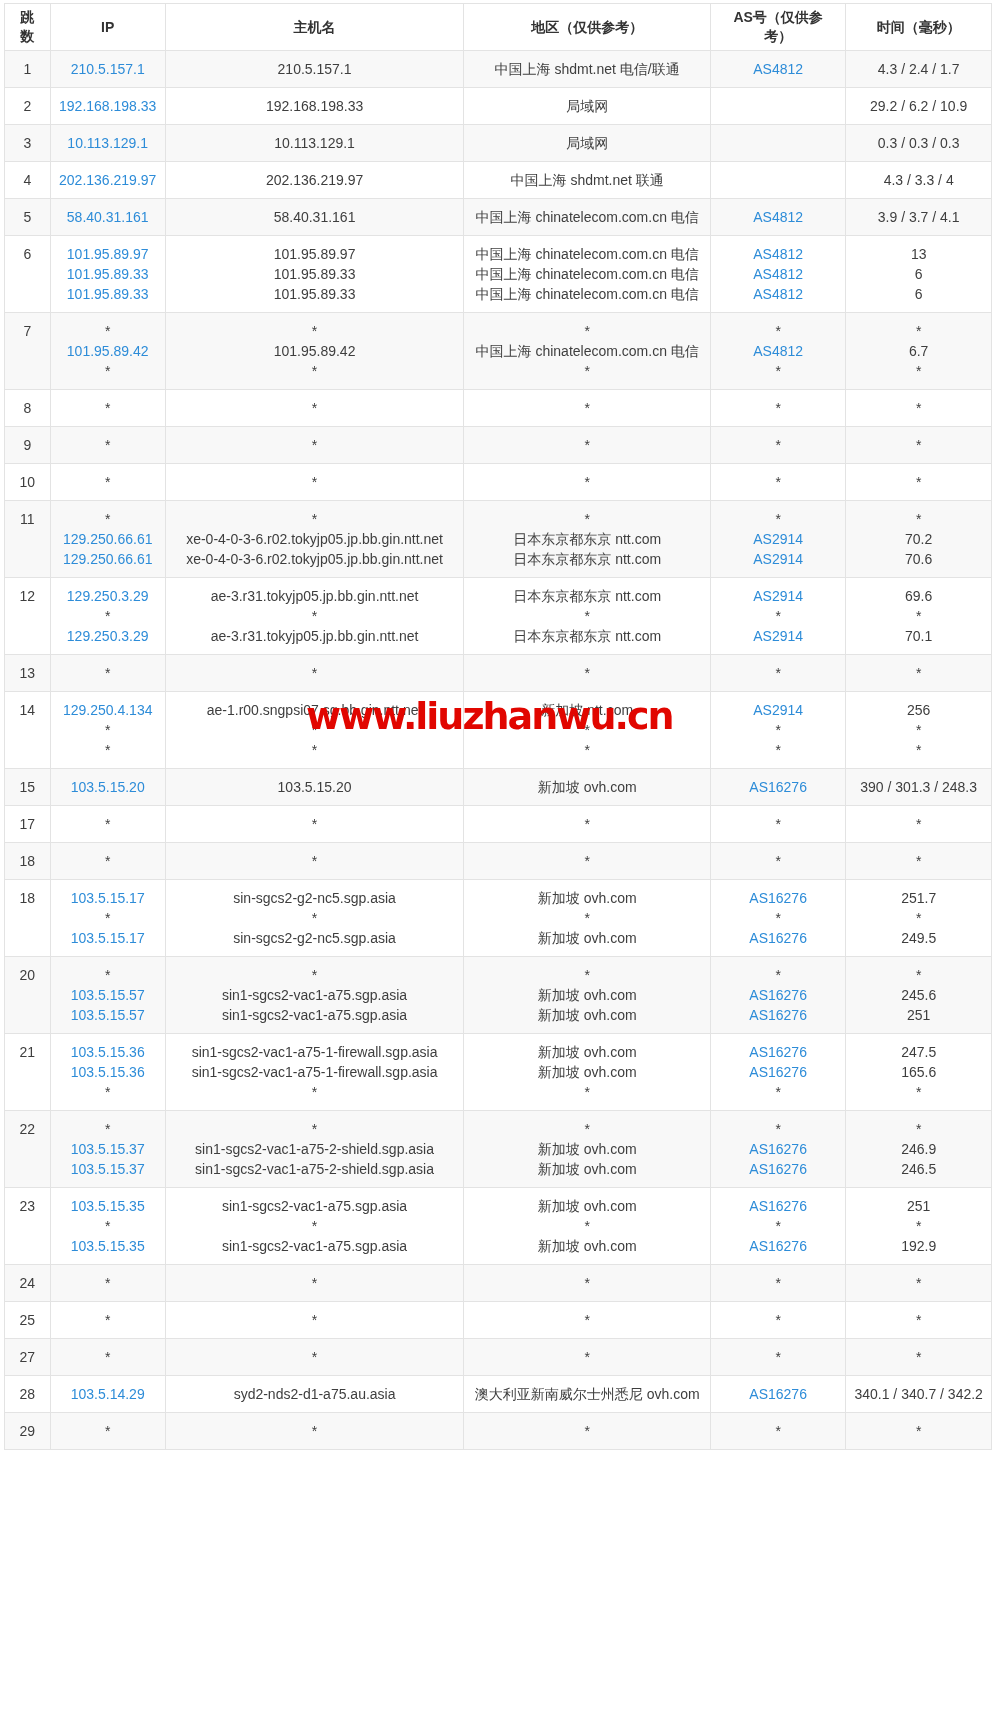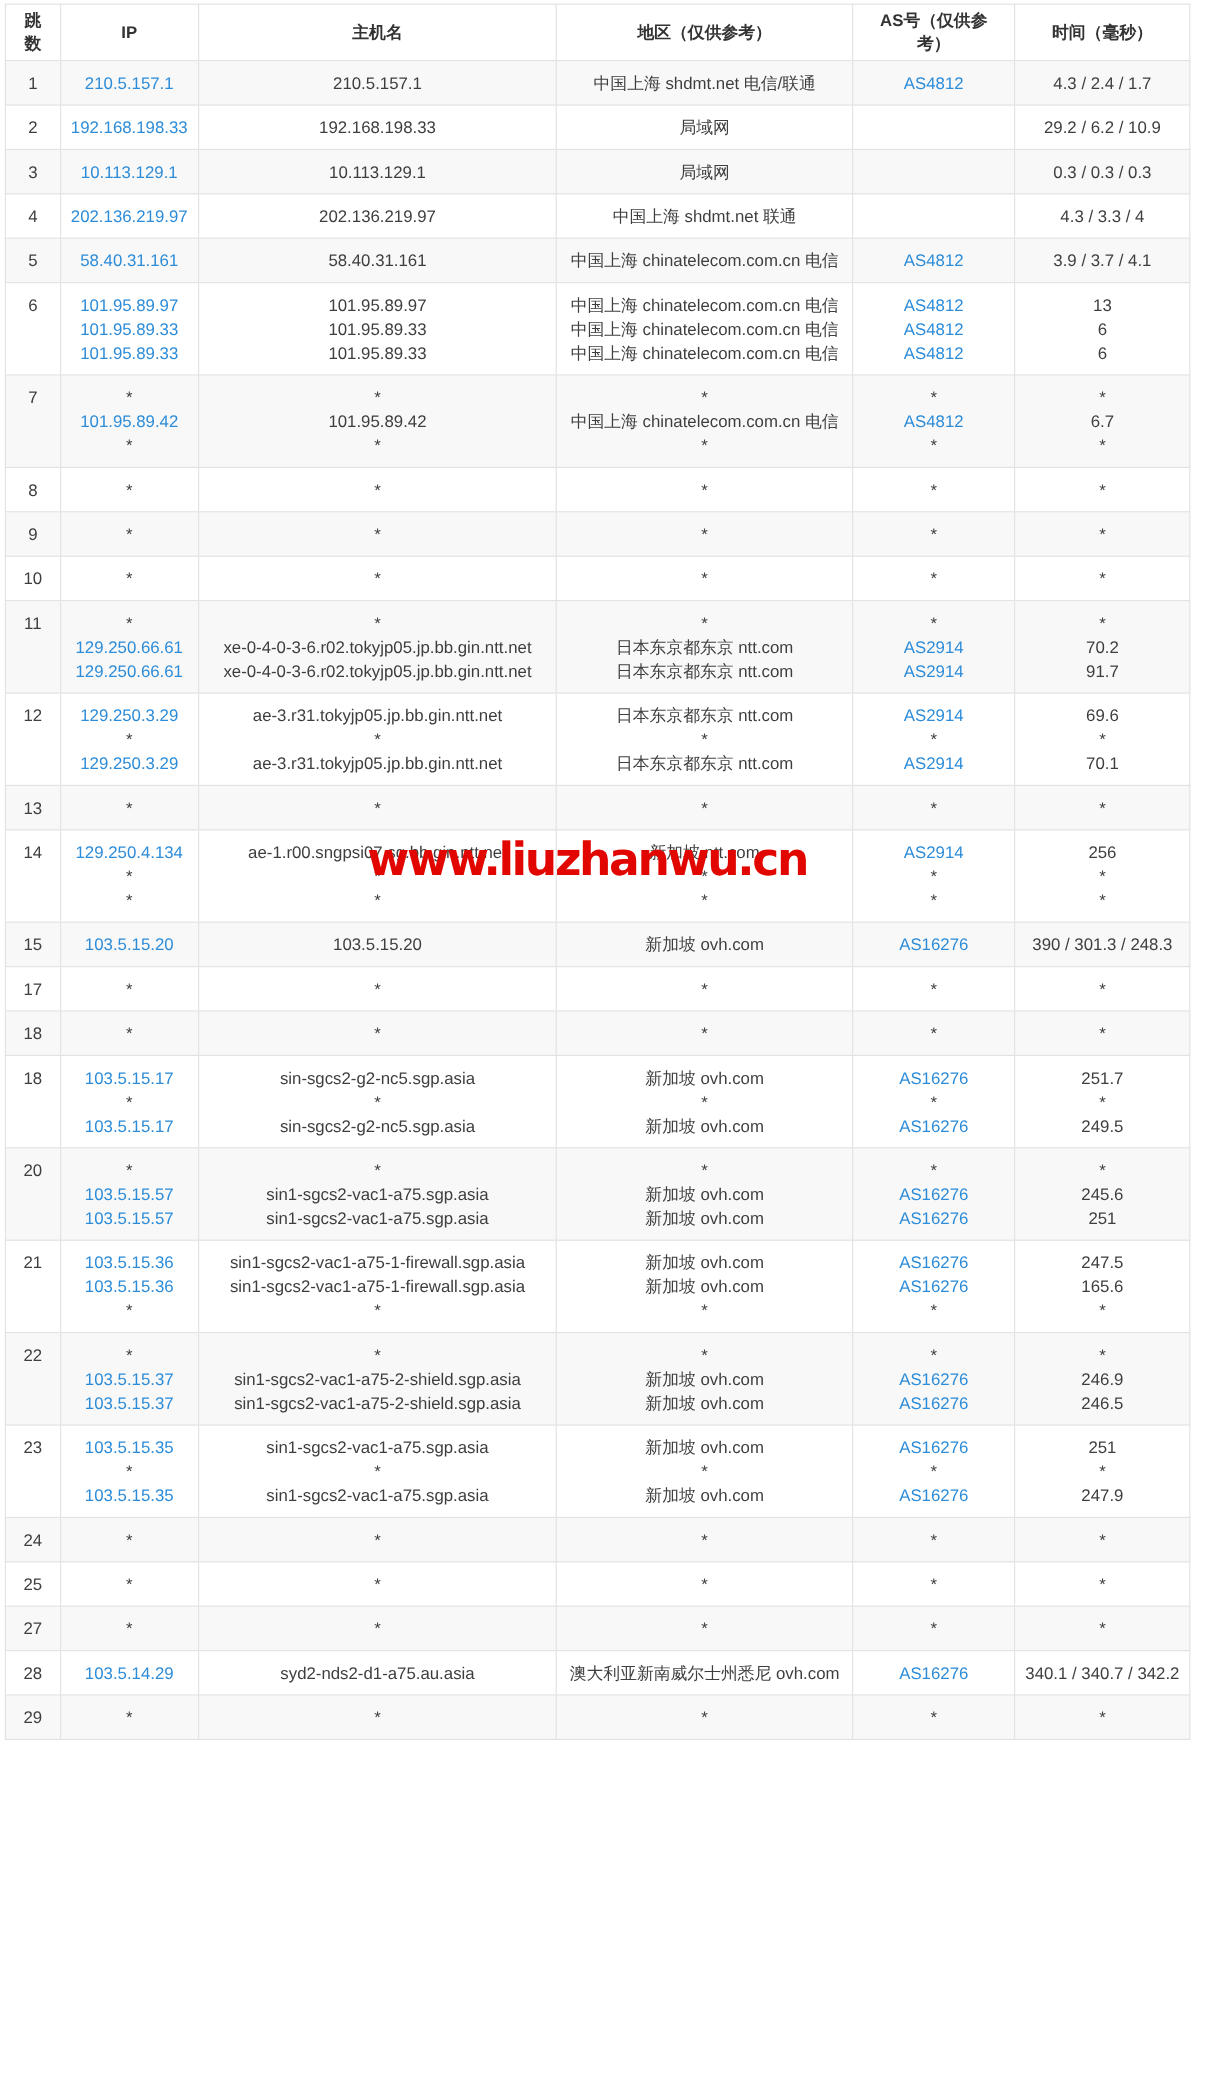--- a/index.html
+++ b/index.html
@@ -309,21 +309,21 @@
           <div class="line">日本东京都东京 ntt.com</div>
         </td>
         <td>
           <div class="line">*</div>
           <div class="line"><a class="lnk">AS2914</a></div>
           <div class="line"><a class="lnk">AS2914</a></div>
         </td>
         <td>
           <div class="line">*</div>
           <div class="line">70.2</div>
-          <div class="line">91.7</div>
+          <div class="line">70.6</div>
         </td>
       </tr>
       <tr>
         <td>
           <div class="line">12</div>
         </td>
         <td>
           <div class="line"><a class="lnk">129.250.3.29</a></div>
           <div class="line">*</div>
           <div class="line"><a class="lnk">129.250.3.29</a></div>
@@ -599,21 +599,21 @@
           <div class="line">新加坡 ovh.com</div>
         </td>
         <td>
           <div class="line"><a class="lnk">AS16276</a></div>
           <div class="line">*</div>
           <div class="line"><a class="lnk">AS16276</a></div>
         </td>
         <td>
           <div class="line">251</div>
           <div class="line">*</div>
-          <div class="line">247.9</div>
+          <div class="line">192.9</div>
         </td>
       </tr>
       <tr>
         <td>
           <div class="line">24</div>
         </td>
         <td>
           <div class="line">*</div>
         </td>
         <td>

